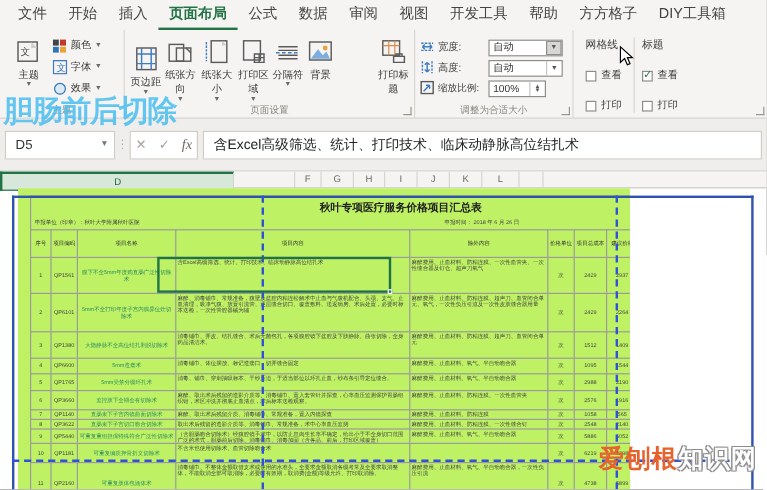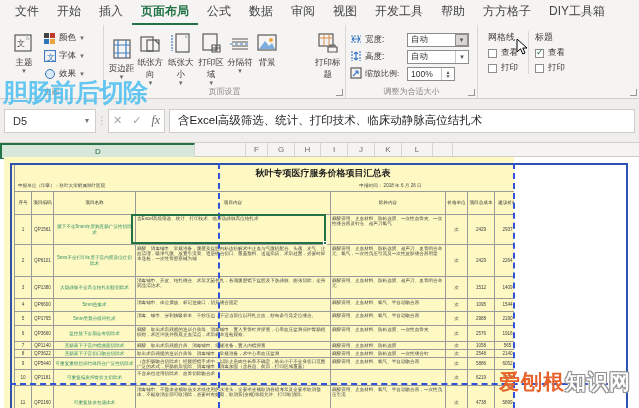--- a/index.html
+++ b/index.html
@@ -37,21 +37,21 @@
            border:1px solid #8f8d8a; font-size:8.5px; }
   .combo .val { flex:1; padding-left:3px; color:#333; }
   .combo .dd { width:13px; height:100%; display:flex; align-items:center; justify-content:center;
                font-size:6px; color:#555; border-left:1px solid #c9c6c2; }
   .combo .dd.hover { background:#d8d6d4; border:1px solid #8f8d8a; }
   .spin { width:13px; height:100%; display:flex; flex-direction:column; align-items:center; justify-content:center;
           font-size:5px; color:#555; line-height:4px; border-left:1px solid #c9c6c2; }
 
   
   .shopts { display:flex; gap:4px; padding-top:1px; }
-  .shcol { display:flex; flex-direction:column; gap:3px; padding:0 6px; }
+  .shcol { display:flex; flex-direction:column; gap:13px; padding:0 6px; }
   .shcol + .shcol { border-left:1px solid #dad7d3; }
   .shcol .hd { font-size:9px; color:#3b3a39; }
   .chkrow { display:flex; align-items:center; gap:4px; font-size:8.5px; color:#3b3a39; }
   .chk { width:9px; height:9px; background:#fff; border:1px solid #8f8d8a; position:relative; }
   .chk .m { position:absolute; left:0; top:-3px; font-size:9px; color:#217346; display:none; }
   .chk.on .m { display:block; }
 
   .wm-ribbon { position:absolute; left:3px; top:76px; font-size:25px; font-weight:bold;
                color:rgba(62,186,240,0.8); letter-spacing:-1px; z-index:5; pointer-events:none; }
 
@@ -69,21 +69,21 @@
   .ftext { flex:1; height:24px; background:#fff; border:1px solid #d0cdc9; margin-left:4px;
            display:flex; align-items:center; padding-left:8px; font-size:11.5px; color:#222; white-space:nowrap; overflow:hidden; }
 
   
   .colstrip { position:absolute; left:0; top:143px; width:639px; height:14px; background:#f5f4f2;
               border-bottom:1px solid #cfccc8; display:flex; }
   .colstrip .cl { border-right:1px solid #d8d5d1; font-size:8px; color:#6d6a66; text-align:center; line-height:13px; }
   .colstrip .cl.sel { background:#d7e7da; color:#1e6b3c; border-bottom:1.5px solid #217346; }
 
   
-  .sheet { position:absolute; left:4px; top:157px; width:510px; height:251px; background:#fef9c3; overflow:hidden; }
+  .sheet { position:absolute; left:15px; top:157px; width:510px; height:251px; background:#bef264; overflow:hidden; }
   .ptable { position:absolute; left:10px; top:6px; width:618px; color:#333; }
   .t-title { height:17px; font-size:9px; font-weight:bold; text-align:center; line-height:18px;
              border:1px solid #9b9b9b; border-bottom:none; color:#222; }
   .t-sub { height:11px; font-size:4.6px; color:#444; display:flex; align-items:center;
            border-left:1px solid #9b9b9b; border-right:1px solid #9b9b9b; }
   .t-sub .l { padding-left:3px; width:215px; } .t-sub .m { flex:1; text-align:center; }
   .t-sub .r { width:80px; text-align:left; }
   .trow { display:flex; }
   .tc { border-left:1px solid #9b9b9b; border-top:1px solid #9b9b9b; overflow:hidden;
         font-size:4.6px; line-height:5.2px; color:#444; padding:1px; }

